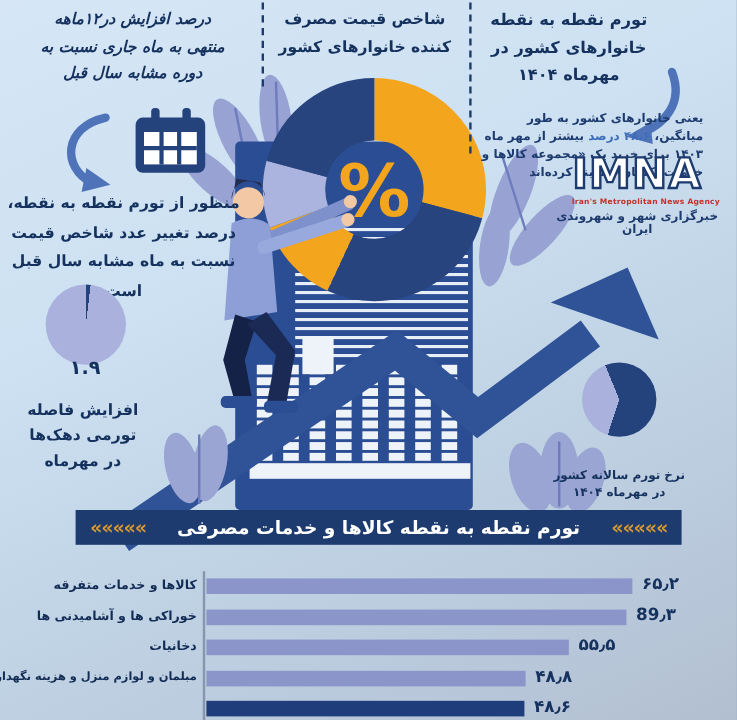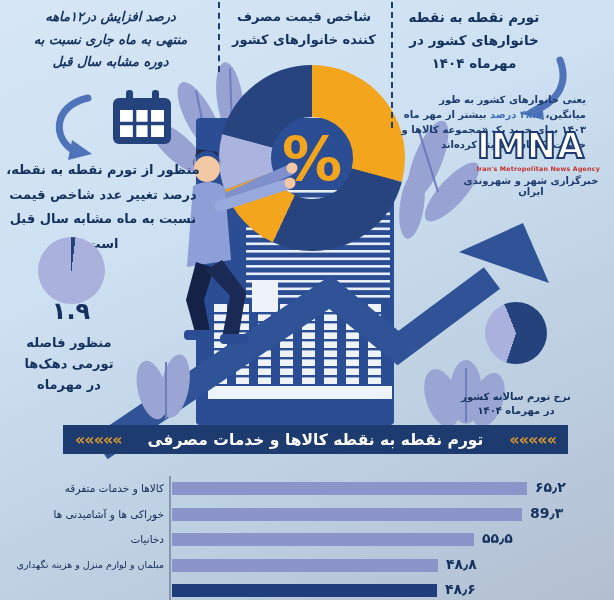--- a/index.html
+++ b/index.html
@@ -26,35 +26,35 @@
     padding-right:10px;letter-spacing:.2px;margin-top:-1px;}
   .imna-fa{font-size:10px;font-weight:bold;color:#1d3b6e;margin-top:3px;}
   .defnote{position:absolute;left:6px;top:158px;width:194px;font-size:13px;font-weight:bold;
     color:#15325f;line-height:24.5px;text-align:center;white-space:pre-line;}
   .pie{position:absolute;border-radius:50%;}
   .pie-decile{left:38px;top:237px;width:67px;height:67px;
     background:conic-gradient(#24427c 0 7deg,#a9b1dc 7deg 360deg);}
   .pie-annual{left:485px;top:302px;width:62px;height:62px;
     background:conic-gradient(#24427c 0 198deg,#a9b1dc 198deg 338deg,#24427c 338deg 360deg);}
   .stat-val{position:absolute;font-weight:900;color:#15325f;text-align:center;}
-  .decile-val{left:28px;top:297px;width:86px;font-size:24px;}
+  .decile-val{left:28px;top:297px;width:86px;font-size:16px;}
   .decile-cap{position:absolute;left:6px;top:332px;width:126px;font-size:13px;font-weight:bold;
     color:#15325f;text-align:center;line-height:21px;white-space:pre-line;}
   .annual-val{left:468px;top:356px;width:96px;font-size:23px;}
   .annual-cap{position:absolute;left:452px;top:390px;width:128px;font-size:10px;font-weight:bold;
     color:#15325f;text-align:center;line-height:14px;white-space:pre-line;}
   .illus{position:absolute;left:0;top:0;width:614px;height:600px;pointer-events:none;}
   .banner{position:absolute;left:63px;top:425px;width:505px;height:29px;background:#1d3b6e;
     display:flex;align-items:center;justify-content:space-between;padding:0 12px;}
   .banner-text{color:#ffffff;font-weight:bold;font-size:15.5px;direction:rtl;}
   .chev{color:#d6982f;font-weight:900;font-size:16px;letter-spacing:-1px;line-height:29px;}
   .chart{position:absolute;left:0;top:470px;width:614px;height:130px;}
   .axis{position:absolute;left:169px;top:6px;width:2px;height:124px;background:#8796ad;}
   .crow{position:absolute;left:0;width:614px;height:22px;}
-  .clabel{position:absolute;left:0;top:3px;width:164px;font-size:10.5px;font-weight:normal;
+  .clabel{position:absolute;left:0;top:3px;width:164px;font-size:10.5px;font-weight:bold;
     color:#132c55;text-align:right;direction:rtl;white-space:nowrap;}
   .cbar{position:absolute;left:172px;top:3px;height:13px;}
   .cval{position:absolute;top:0px;font-size:14px;font-weight:900;color:#15325f;direction:rtl;}
   .swoosh{position:absolute;}
 </style>
 </head>
 <body>
 
 <div class="stage">
 
@@ -201,21 +201,21 @@
     <div class="imna-en">Iran's Metropolitan News Agency</div>
     <div class="imna-fa fa">خبرگزاری شهر و شهروندی ایران</div>
   </div>
 
   <div class="defnote fa">منظور از تورم نقطه به نقطه،
 درصد تغییر عدد شاخص قیمت
 نسبت به ماه مشابه سال قبل است</div>
 
   <div class="pie pie-decile"></div>
   <div class="stat-val decile-val fa">۱.۹</div>
-  <div class="decile-cap fa">منظور فاصله
+  <div class="decile-cap fa">افزایش فاصله
 تورمی دهک‌ها
 در مهرماه</div>
 
   <div class="pie pie-annual"></div>
   <div class="annual-cap fa">نرخ تورم سالانه کشور
 در مهرماه ۱۴۰۴</div>
 
   <div class="banner">
     <span class="chev">«««««</span>
     <span class="banner-text">تورم نقطه به نقطه کالاها و خدمات مصرفی</span>

